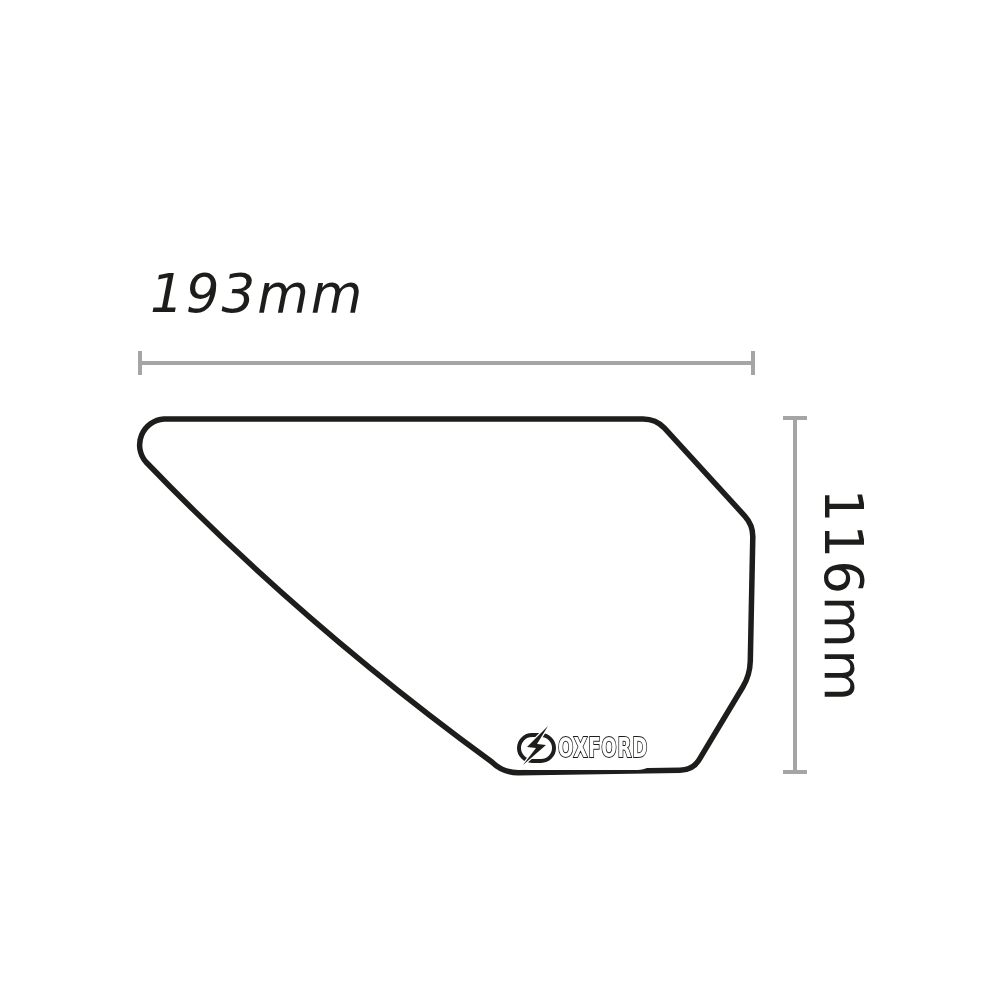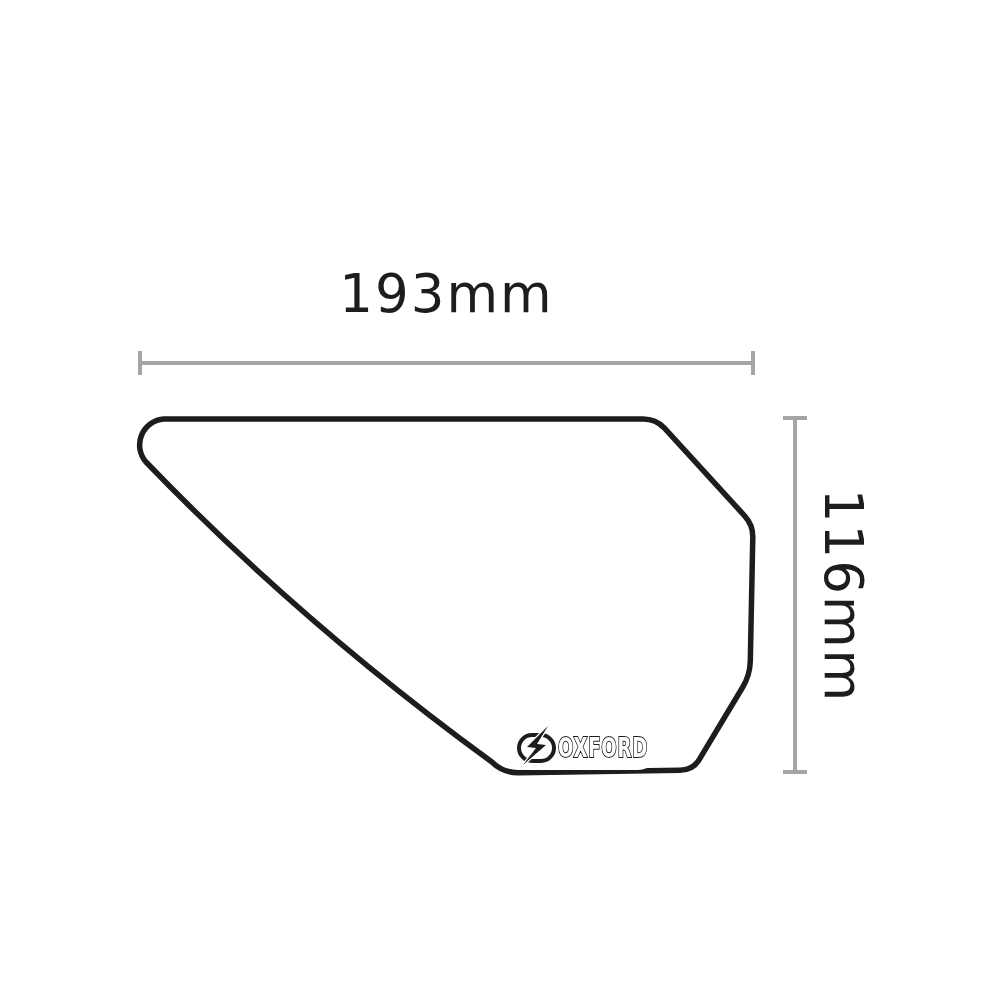--- a/index.html
+++ b/index.html
@@ -4,21 +4,21 @@
 <style>
   html,body{margin:0;padding:0;background:#ffffff;}
   .canvas{
     position:relative;width:1000px;height:1000px;background:#ffffff;overflow:hidden;
     font-family:"DejaVu Sans","Liberation Sans",sans-serif;
   }
   .dim-label{
     color:#1d1d1b;font-size:53px;font-weight:500;letter-spacing:2px;line-height:1;
     white-space:nowrap;
   }
-  #width-label{position:absolute;left:140px;top:267px;width:613px;text-align:center;}
+  #width-label{position:absolute;left:150px;top:267px;width:613px;text-align:left;font-style:italic;}
   #height-anchor{position:absolute;left:843px;top:596px;width:0;height:0;}
   #height-label{position:absolute;transform:translate(-50%,-50%) rotate(90deg);}
   .dim-line{position:absolute;background:#a5a5a5;}
   #dim-h      {left:140px;top:361px;width:613px;height:4px;}
   #dim-h-cap-l{left:138px;top:351px;width:4px;height:24px;}
   #dim-h-cap-r{left:751px;top:351px;width:4px;height:24px;}
   #dim-v      {left:793px;top:418px;width:4px;height:354px;}
   #dim-v-cap-t{left:783px;top:416px;width:24px;height:4px;}
   #dim-v-cap-b{left:783px;top:770px;width:24px;height:4px;}
   #pad-svg{position:absolute;left:0;top:0;width:1000px;height:1000px;}

